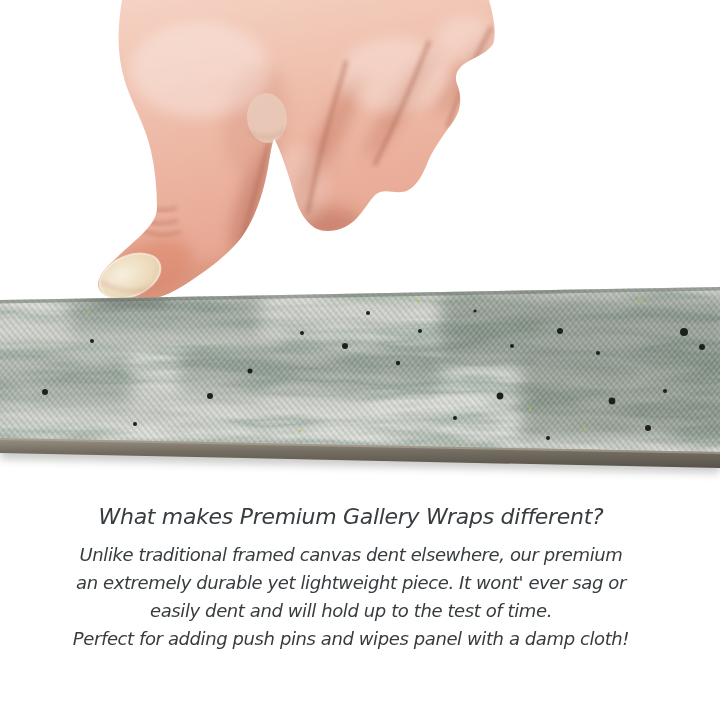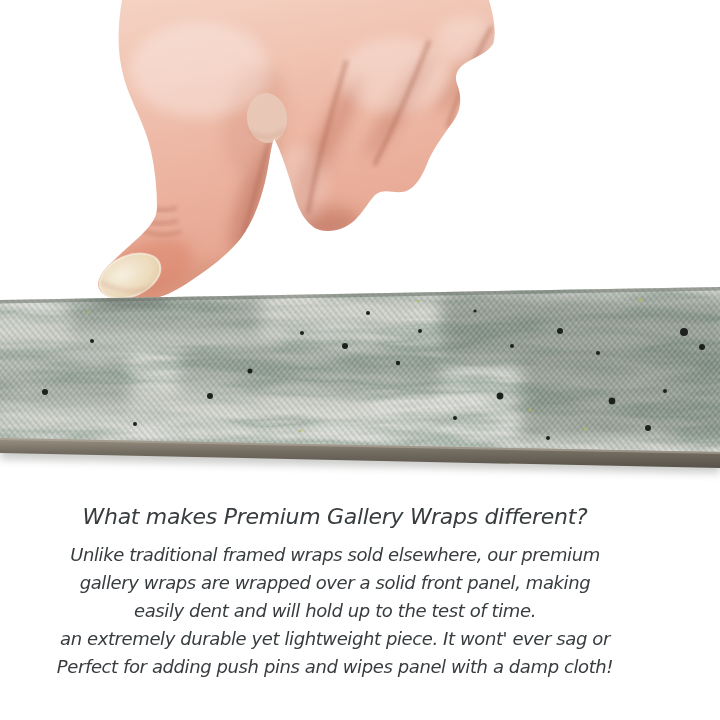--- a/index.html
+++ b/index.html
@@ -3,21 +3,21 @@
 <meta charset="utf-8">
 <style>
   html,body{margin:0;padding:0;background:#ffffff;}
   .stage{
     position:relative;width:720px;height:720px;background:#ffffff;overflow:hidden;
     font-family:"DejaVu Sans", sans-serif;
   }
   .hand-wrap{position:absolute;left:80px;top:0;width:430px;height:310px;}
   .strip-wrap{position:absolute;left:0;top:282px;width:720px;height:200px;}
   .info{
-    position:absolute;top:502px;left:0;width:670px;text-align:center;
+    position:absolute;top:502px;left:16px;width:670px;text-align:center;
     color:#373c3f;font-style:italic;
   }
   .info h2{
     margin:0 0 9px 0;font-size:22px;font-weight:normal;letter-spacing:-0.3px;line-height:30px;
   }
   .info p.line{
     margin:0;font-size:18px;line-height:28px;letter-spacing:-0.4px;white-space:nowrap;
   }
 </style>
 </head>
@@ -184,20 +184,19 @@
         <ellipse cx="130" cy="303" rx="40" ry="5" fill="#4a4f48" opacity="0.3" filter="url(#blur4)"></ellipse>
       </g>
 
       <polygon points="0,438 720,452 720,468 0,453" fill="url(#edgeGrad)"></polygon>
       <polygon points="0,438 720,452 720,454 0,440" fill="#b3aa9c" opacity="0.6"></polygon>
     </svg>
   </div>
 
   <div class="info">
     <h2>What makes Premium Gallery Wraps different?</h2>
-    <p class="line">Unlike traditional framed wraps sold elsewhere, our premium</p>
-    <p class="line">gallery wraps are wrapped over a solid front panel, making</p>
+    <p class="line">Unlike traditional framed canvas dent elsewhere, our premium</p>
+    <p class="line">an extremely durable yet lightweight piece. It wont' ever sag or</p>
     <p class="line">easily dent and will hold up to the test of time.</p>
-    <p class="line">an extremely durable yet lightweight piece. It wont' ever sag or</p>
     <p class="line">Perfect for adding push pins and wipes panel with a damp cloth!</p>
   </div>
 
 </div>
 
 </body></html>

